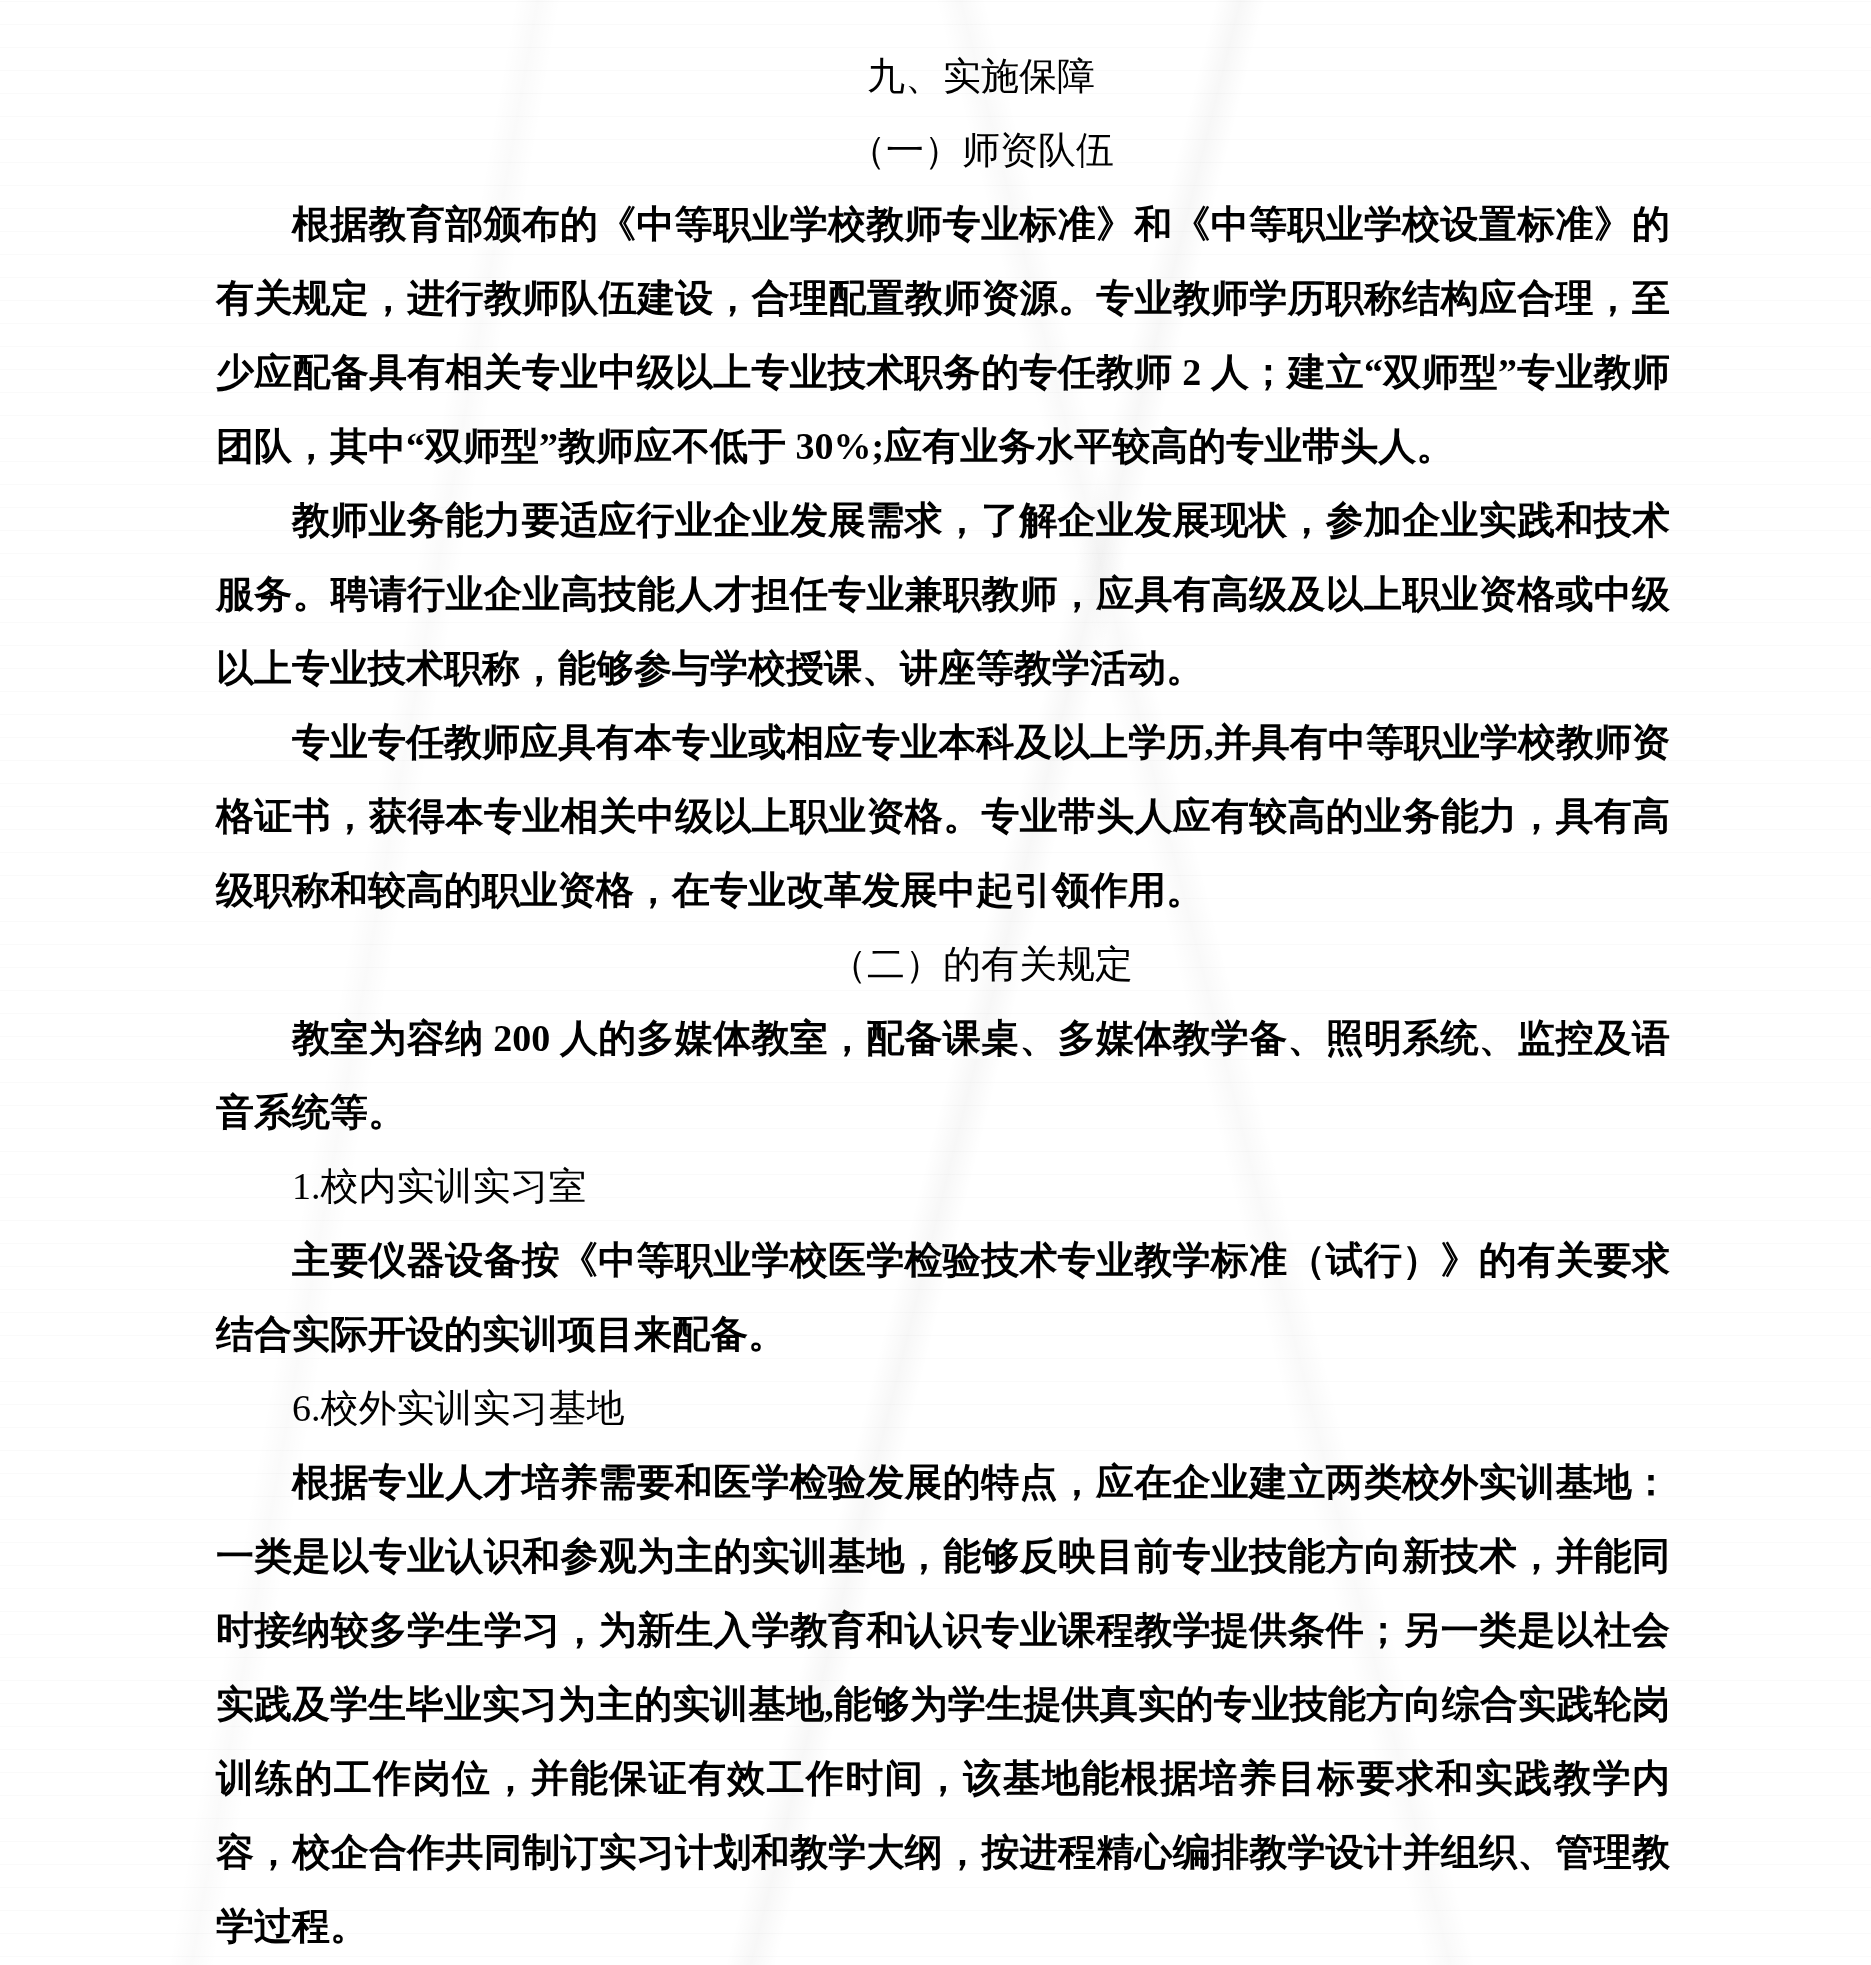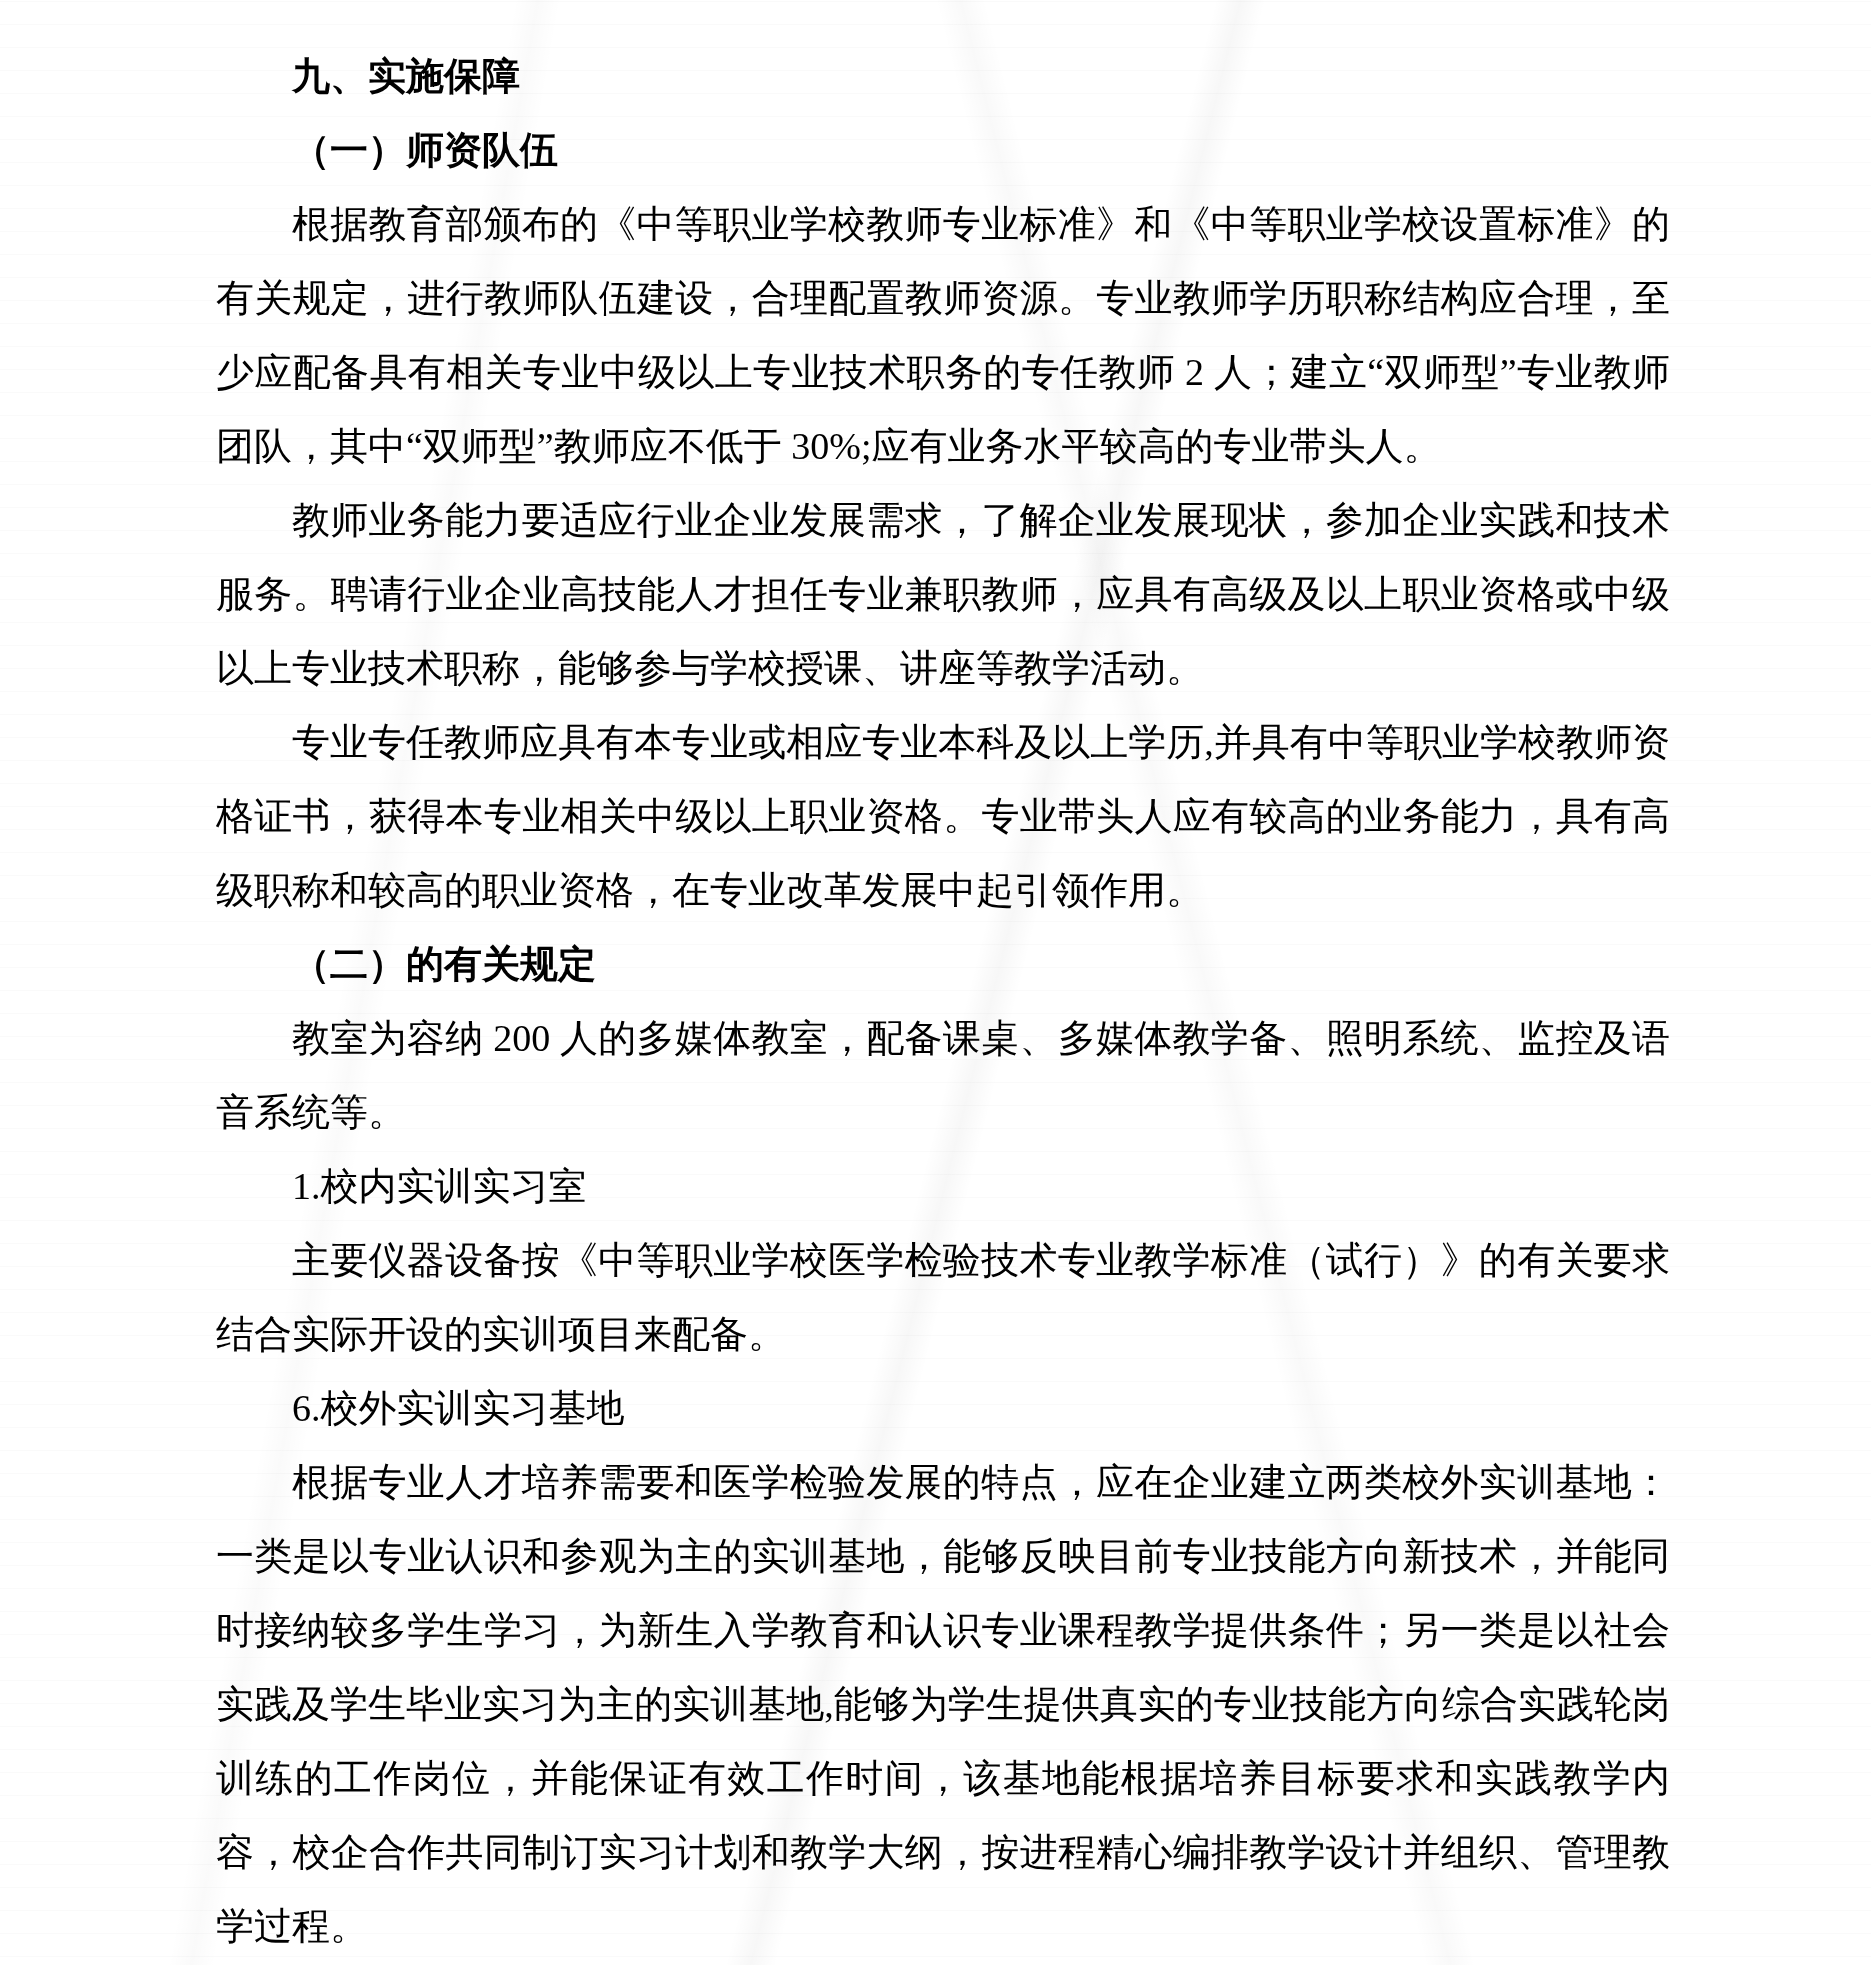--- a/index.html
+++ b/index.html
@@ -37,31 +37,32 @@
     font-size: 38px;
     line-height: 74px;
     text-align: justify;
     letter-spacing: 0;
   }
   .content > div {
     margin: 0;
     padding: 0;
   }
   .h1, .h2 {
-    font-weight: bold;
+    font-weight: normal;
     text-indent: 76px;
-    text-align: left;
+    text-align: center;
   }
   .sub {
     font-weight: normal;
     text-indent: 76px;
     text-align: left;
   }
   .para {
     text-indent: 76px;
+    font-weight: bold;
   }
 </style>
 </head>
 <body>
 
 <div class="page">
   <div class="texture"></div>
   <div class="content" id="content">
       <div class="h1">九、实施保障</div>
       <div class="h2">（一）师资队伍</div>

